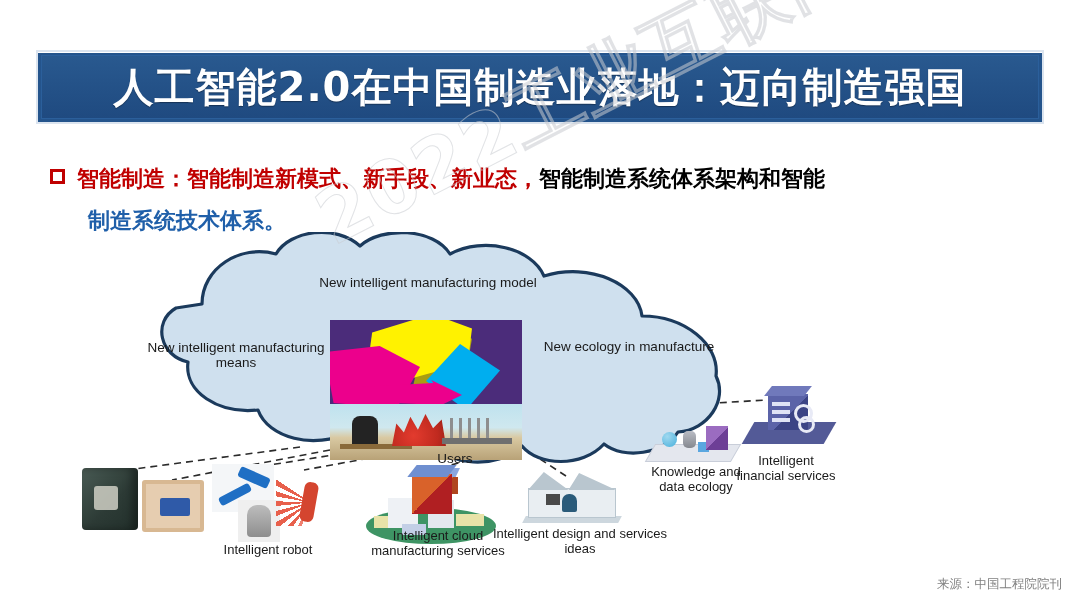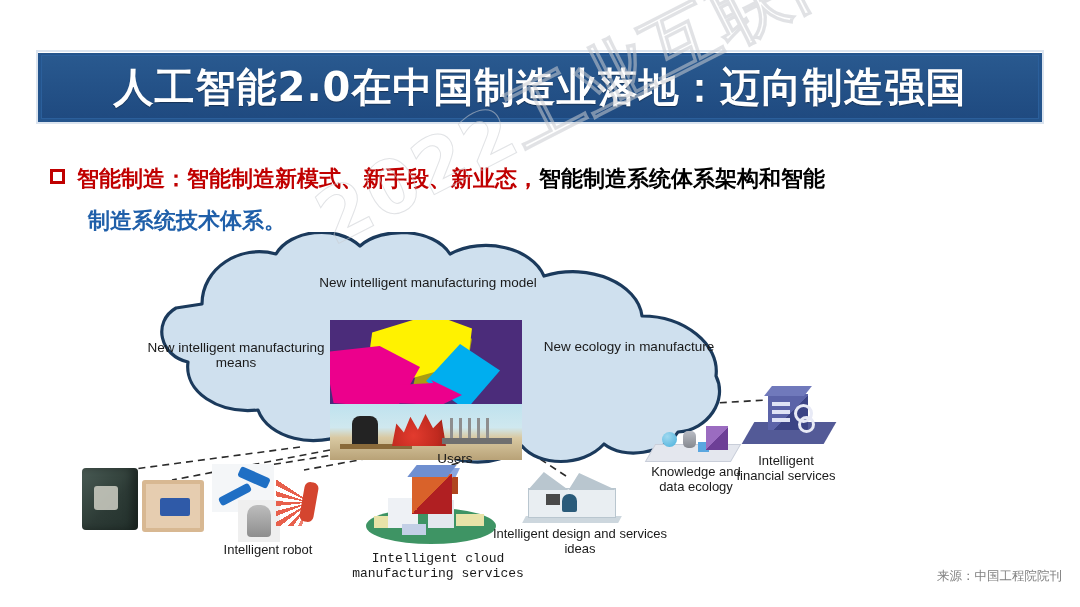--- a/index.html
+++ b/index.html
@@ -70,21 +70,21 @@
   .lbl-model{left:318px;top:43px;width:220px;}
   .lbl-means{left:128px;top:108px;width:216px;}
   .lbl-ecology{left:524px;top:107px;width:210px;}
   .lbl-users{left:400px;top:219px;width:110px;}
 
   .nl{
     position:absolute;color:#1a1a1a;font-size:13px;line-height:15px;
     text-align:center;font-family:"Liberation Sans","DejaVu Sans",sans-serif;
   }
   .lbl-robot{left:185px;top:310px;width:166px;}
-  .lbl-cloudmfg{left:350px;top:319px;width:176px;font-family:Liberation Mono, monospace;}
+  .lbl-cloudmfg{left:350px;top:296px;width:176px;}
   .lbl-design{left:490px;top:294px;width:180px;}
   .lbl-knowledge{left:642px;top:232px;width:108px;}
   .lbl-finance{left:735px;top:221px;width:102px;}
 
   
   .center-pic{
     position:absolute;left:330px;top:88px;width:192px;height:140px;
     overflow:hidden;background:#3a2f6b;
   }
   .cp-top{position:absolute;left:0;top:0;width:192px;height:84px;background:#4b2c7a;overflow:hidden;}
@@ -194,21 +194,21 @@
   .f-g2{left:50px;top:22px;width:11px;height:11px;}
 
   .usercube{left:430px;top:236px;width:30px;height:26px;}
   .uc-top{position:absolute;left:0;top:0;width:30px;height:10px;background:#8aa6e0;
      clip-path:polygon(16% 0%,100% 0%,84% 100%,0% 100%);}
   .uc-body{position:absolute;left:2px;top:9px;width:26px;height:17px;
      background:linear-gradient(135deg,#d9652c 0 50%,#b0451f 50% 100%);}
 
   
   .source{
-    position:absolute;right:18px;bottom:22px;
+    position:absolute;right:18px;bottom:14px;
     color:#808080;font-size:12.5px;
     font-family:Liberation Serif, serif;
   }
 </style>
 </head>
 <body>
 
 <div class="slide">
 
   <div class="watermark">2022工业互联网大会</div>

